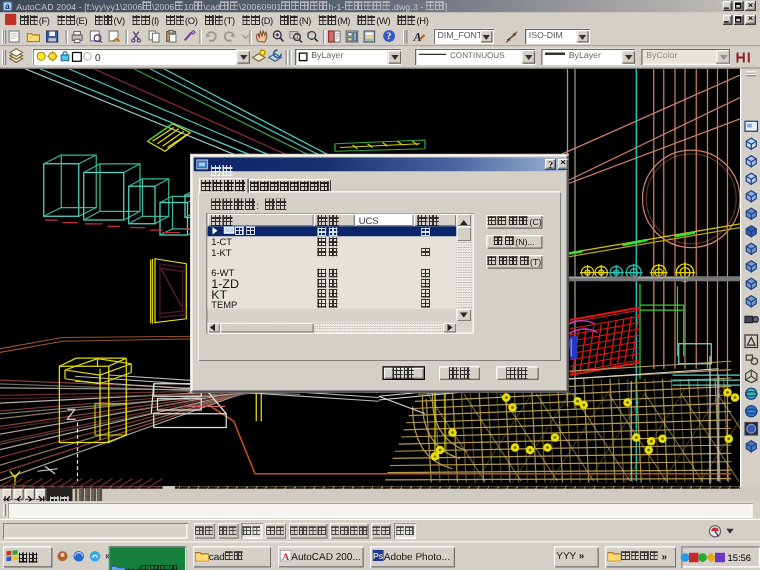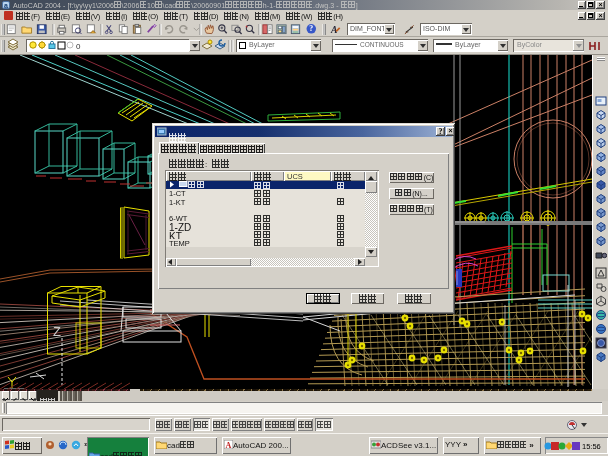--- a/index.html
+++ b/index.html
@@ -774,25 +774,24 @@
       <div class="ab" style="left:87px;top:3px;width:62px;height:27px;box-shadow:inset 1px 1px 0 #808080,inset -1px -1px 0 #fff;background:#15803d;font-size:8px;color:#111;white-space:nowrap;overflow:hidden;padding:14px 0 0 2px"><svg width="11" height="9" style="vertical-align:-1px">
           <path d="M0 2 h4 l1 1 h6 v6 H0Z" fill="#68a8e8" stroke="#3060a0"></path>
         </svg>cad<i class="z s"></i><i class="z s"></i><i class="z s"></i><i class="z s"></i>..</div>
       <div class="ab" style="left:154px;top:3px;width:63px;height:17px;box-shadow:inset 1px 1px 0 #fff,inset -1px -1px 0 #707070;background:#d4d0c8;font-size:8px;color:#111;white-space:nowrap;overflow:hidden;padding:3px 0 0 2px"><svg width="11" height="9" style="vertical-align:-1px">
           <path d="M0 2 h4 l1 1 h6 v6 H0Z" fill="#ffd874" stroke="#a07820"></path>
         </svg>cad<i class="z s"></i><i class="z s"></i></div>
       <div class="ab" style="left:222px;top:3px;width:69px;height:17px;box-shadow:inset 1px 1px 0 #fff,inset -1px -1px 0 #707070;background:#d4d0c8;font-size:8px;color:#111;white-space:nowrap;overflow:hidden;padding:3px 0 0 2px"><svg width="9" height="9" style="vertical-align:-1px">
           <rect width="9" height="9" fill="#fff" stroke="#888"></rect>
           <text x="4.5" y="8" font-size="8" font-weight="bold" fill="#c02020" text-anchor="middle" font-family="Liberation Serif">A</text>
         </svg>AutoCAD 200...</div>
-      <div class="ab" style="left:369px;top:3px;width:69px;height:17px;box-shadow:inset 1px 1px 0 #fff,inset -1px -1px 0 #707070;background:#d4d0c8;font-size:8px;color:#111;white-space:nowrap;overflow:hidden;padding:3px 0 0 2px"><svg width="10" height="9" style="vertical-align:-1px">
-          <rect y="1" width="10" height="7" fill="#e8e8e8" stroke="#888"></rect>
-          <circle cx="3" cy="4.5" r="2" fill="#38a038"></circle>
-          <circle cx="7" cy="4.5" r="2" fill="#c83030"></circle>
-        </svg>ACDSee v3.1...</div>
+      <div class="ab" style="left:296px;top:3px;width:68px;height:17px;box-shadow:inset 1px 1px 0 #fff,inset -1px -1px 0 #707070;background:#d4d0c8;font-size:8px;color:#111;white-space:nowrap;overflow:hidden;padding:3px 0 0 2px"><svg width="9" height="9" style="vertical-align:-1px">
+          <rect width="9" height="9" fill="#203888"></rect>
+          <text x="4.5" y="7.5" font-size="7" fill="#fff" text-anchor="middle">Ps</text>
+        </svg>Adobe Photo...</div>
       <div class="ab" style="left:443px;top:3px;width:36px;height:17px;box-shadow:inset 1px 1px 0 #fff,inset -1px -1px 0 #707070;background:#d4d0c8;font-size:8px;color:#111;white-space:nowrap;overflow:hidden;padding:3px 0 0 2px">YYY <b style="font-size:8px">»</b></div>
       <div class="ab" style="left:484px;top:3px;width:57px;height:17px;box-shadow:inset 1px 1px 0 #fff,inset -1px -1px 0 #707070;background:#d4d0c8;font-size:8px;color:#111;white-space:nowrap;overflow:hidden;padding:3px 0 0 2px"><svg width="11" height="9" style="vertical-align:-1px">
           <path d="M0 2 h4 l1 1 h6 v6 H0Z" fill="#ffd874" stroke="#a07820"></path>
         </svg><i class="z s"></i><i class="z s"></i><i class="z s"></i><i class="z s"></i> <b style="font-size:8px">»</b></div>
       <div class="ab" style="left:545px;top:3px;width:63px;height:17px;box-shadow:inset 1px 1px 0 #888,inset -1px -1px 0 #fff"></div>
       <div class="ab" style="left:544px;top:8px;width:8px;height:8px;line-height:0">
         <svg width="8" height="8" style="display:block">
           <circle cx="4" cy="4" r="3.5" fill="#2898e0"></circle>
         </svg>
       </div>
@@ -829,21 +828,21 @@
   <div class="ab btn3" style="left:281px;top:1px;width:9px;height:9px;color:#000;font:bold 8px/9px 'Liberation Serif';text-align:center">?</div>
   <div class="ab btn3" style="left:291px;top:1px;width:9px;height:9px;color:#000;font:bold 7px/8px 'Liberation Sans';text-align:center">×</div>
  </div>
  <div class="ab" style="left:7px;top:19px;width:40px;height:12px;background:#d4d0c8;box-shadow:inset 1px 1px 0 #fff,inset -1px 0 0 #404040;z-index:2;text-align:center;padding-top:2px;font-size:8px"><i class="z"></i><i class="z"></i><i class="z"></i><i class="z"></i></div>
  <div class="ab" style="left:47px;top:20px;width:66px;height:11px;background:#d4d0c8;box-shadow:inset 1px 1px 0 #fff,inset -1px 0 0 #404040;text-align:center;padding-top:2px;font-size:8px;line-height:0;white-space:nowrap"><i class="z t"></i><i class="z t"></i><i class="z t"></i><i class="z t"></i><i class="z t"></i><i class="z t"></i><i class="z t"></i><i class="z t"></i></div>
  <div class="ab" style="left:6px;top:30px;width:291px;height:136px;box-shadow:inset 1px 1px 0 #fff,inset -1px -1px 0 #808080;background:#d4d0c8"></div>
  <div class="ab" style="left:17px;top:36px;font-size:8px;color:#111"><i class="z"></i><i class="z"></i><i class="z"></i><i class="z"></i>:&nbsp;&nbsp;<i class="z"></i><i class="z"></i></div>
  <div class="ab" style="left:13px;top:47px;width:214px;height:97px;background:#d8d4cc;box-shadow:inset 1px 1px 0 #807c76,inset -1px -1px 0 #fff;font-size:8px;color:#111">
         <div class="ab" style="left:1px;top:1px;width:85px;height:10px;background:#d4d0c8;box-shadow:inset 1px 1px 0 #fff,inset -1px -1px 0 #808080;padding:1px 0 0 3px;font-size:8px;color:#111"><i class="z"></i><i class="z"></i></div>
         <div class="ab" style="left:86px;top:1px;width:33px;height:10px;background:#d4d0c8;box-shadow:inset 1px 1px 0 #fff,inset -1px -1px 0 #808080;padding:1px 0 0 3px;font-size:8px;color:#111"><i class="z"></i><i class="z"></i></div>
-        <div class="ab" style="left:119px;top:1px;width:47px;height:10px;background:#fef9c3;box-shadow:inset 1px 1px 0 #fff,inset -1px -1px 0 #808080;padding:1px 0 0 3px;font-size:8px;color:#111"><span style="font-size:7.5px;color:#333">UCS</span></div>
+        <div class="ab" style="left:119px;top:1px;width:47px;height:10px;background:#ffffff;box-shadow:inset 1px 1px 0 #fff,inset -1px -1px 0 #808080;padding:1px 0 0 3px;font-size:8px;color:#111"><span style="font-size:7.5px;color:#333">UCS</span></div>
         <div class="ab" style="left:166px;top:1px;width:34px;height:10px;background:#d4d0c8;box-shadow:inset 1px 1px 0 #fff,inset -1px -1px 0 #808080;padding:1px 0 0 3px;font-size:8px;color:#111"><i class="z"></i><i class="z"></i></div>
         <div class="ab" style="left:200px;top:1px;width:12px;height:10px;background:#d4d0c8;box-shadow:inset 1px 1px 0 #fff,inset -1px -1px 0 #808080">
           <div style="width:0;height:0;border:3px solid transparent;border-bottom:4px solid #222;margin:2px auto 0"></div>
         </div>
         <div class="ab" style="left:200px;top:11px;width:12px;height:66px;background:repeating-conic-gradient(#fff 0 25%,#c8c4bc 0 50%) 0 0/2px 2px"></div>
         <div class="ab" style="left:200px;top:11px;width:12px;height:12px;background:#d4d0c8;box-shadow:inset 1px 1px 0 #fff,inset -1px -1px 0 #808080"></div>
         <div class="ab" style="left:200px;top:77px;width:12px;height:10px;background:#d4d0c8;box-shadow:inset 1px 1px 0 #fff,inset -1px -1px 0 #808080">
           <div style="width:0;height:0;border:3px solid transparent;border-top:4px solid #222;margin:3px auto 0"></div>
         </div>
         <div class="ab" style="left:1px;top:11px;width:199px;height:66px;background:#e6e2da"></div>

